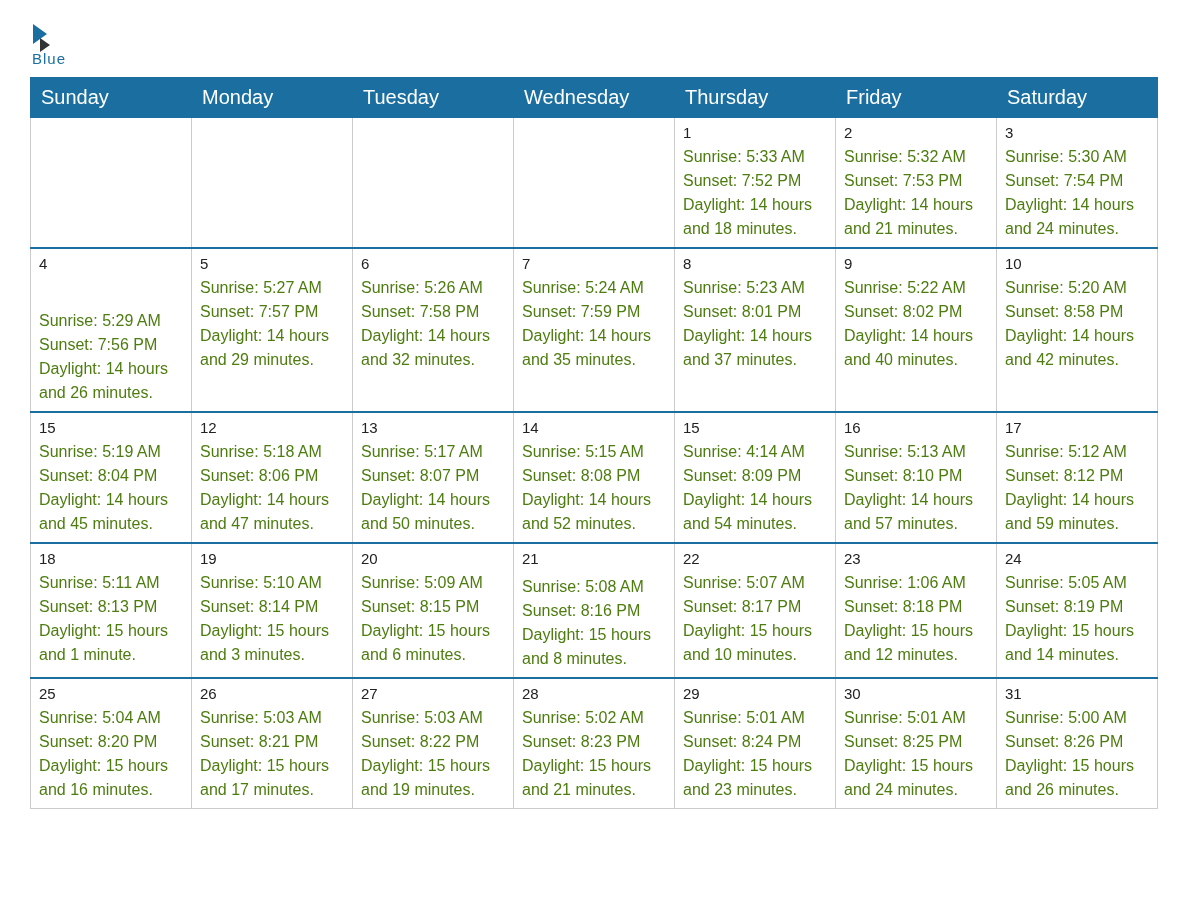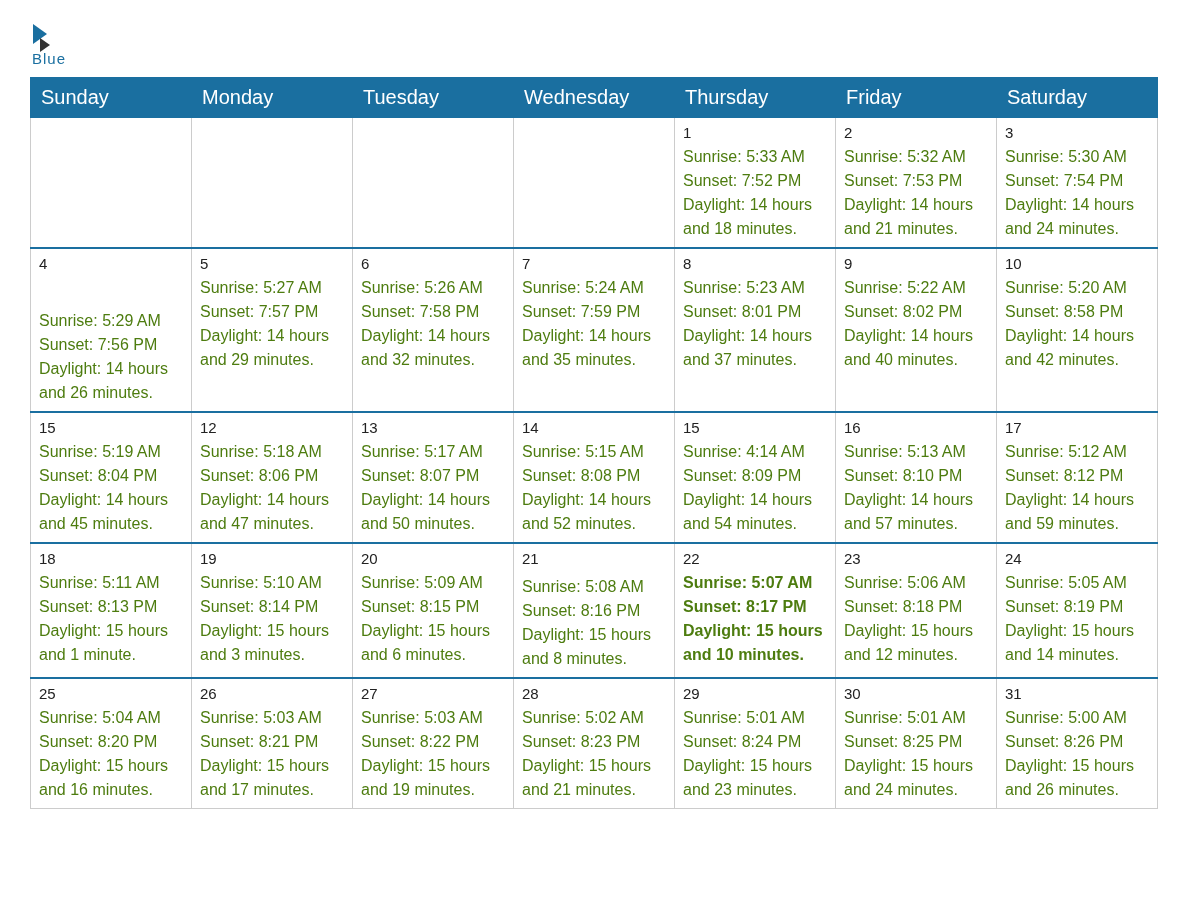--- a/index.html
+++ b/index.html
@@ -292,28 +292,28 @@
         </td>
         <td>
           <div class="day-number">21</div>
           <div class="day-info" style="white-space: pre-line; margin-top: 8px;">Sunrise: 5:08 AM
 Sunset: 8:16 PM
 Daylight: 15 hours
 and 8 minutes.</div>
         </td>
         <td>
           <div class="day-number">22</div>
-          <div class="day-info" style="white-space: pre-line; font-weight: bold;">Sunrise: 5:07 AM
+          <div class="day-info" style="white-space: pre-line;">Sunrise: 5:07 AM
 Sunset: 8:17 PM
 Daylight: 15 hours
 and 10 minutes.</div>
         </td>
         <td>
           <div class="day-number">23</div>
-          <div class="day-info" style="white-space: pre-line;">Sunrise: 5:06 AM
+          <div class="day-info" style="white-space: pre-line;">Sunrise: 1:06 AM
 Sunset: 8:18 PM
 Daylight: 15 hours
 and 12 minutes.</div>
         </td>
         <td>
           <div class="day-number">24</div>
           <div class="day-info" style="white-space: pre-line;">Sunrise: 5:05 AM
 Sunset: 8:19 PM
 Daylight: 15 hours
 and 14 minutes.</div>

